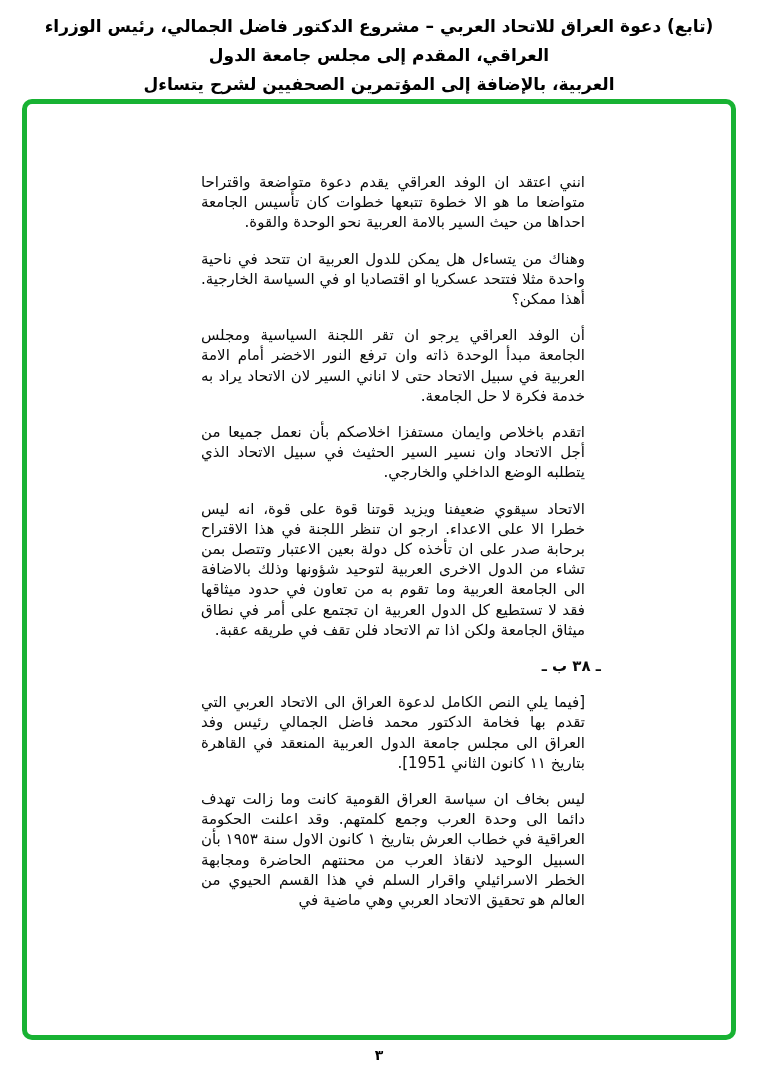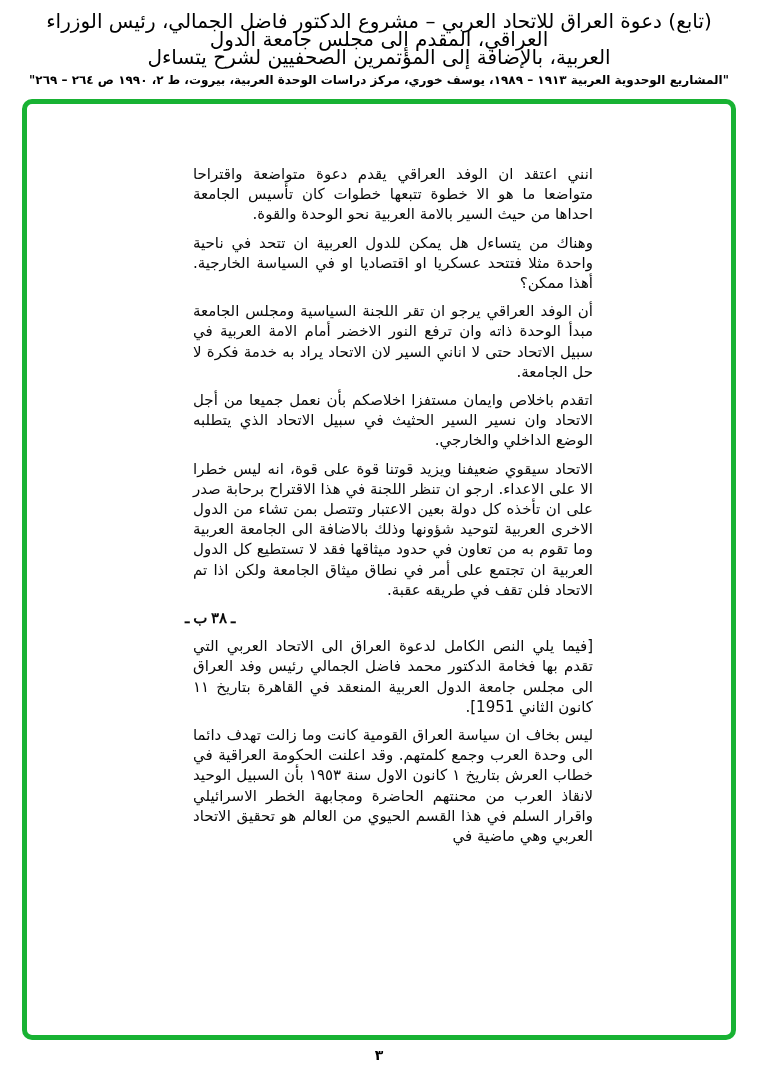--- a/index.html
+++ b/index.html
@@ -17,23 +17,23 @@
   }
   .header {
     position: absolute;
     top: 12px;
     left: 10px;
     right: 10px;
     text-align: center;
     direction: rtl;
   }
   .header .title-line {
-    font-weight: normal;
-    font-size: 20px;
-    line-height: 18px;
+    font-weight: bold;
+    font-size: 17px;
+    line-height: 29px;
     letter-spacing: 0;
   }
   .header .citation-line {
     font-weight: bold;
     font-size: 12px;
     line-height: 18px;
     margin-top: 5px;
   }
   .content-frame {
     position: absolute;
@@ -51,30 +51,29 @@
     left: 185px;
     top: 156px;
     width: 416px;
     direction: rtl;
     text-align: justify;
     font-size: 15px;
     line-height: 20.2px;
     color: #0a0a0a;
   }
   .body-text p {
-    margin: 8px;
+    margin: 16px;
     padding: 0;
   }
   .section-heading {
-    text-align: left;
+    text-align: right;
     font-weight: bold;
     font-size: 15px;
     margin: 5px 0 4px 0;
     direction: rtl;
-    font-family: Liberation Serif, serif;
   }
   .page-number {
     position: absolute;
     top: 1047px;
     left: 0;
     right: 0;
     text-align: center;
     font-weight: bold;
     font-size: 14px;
     direction: rtl;

